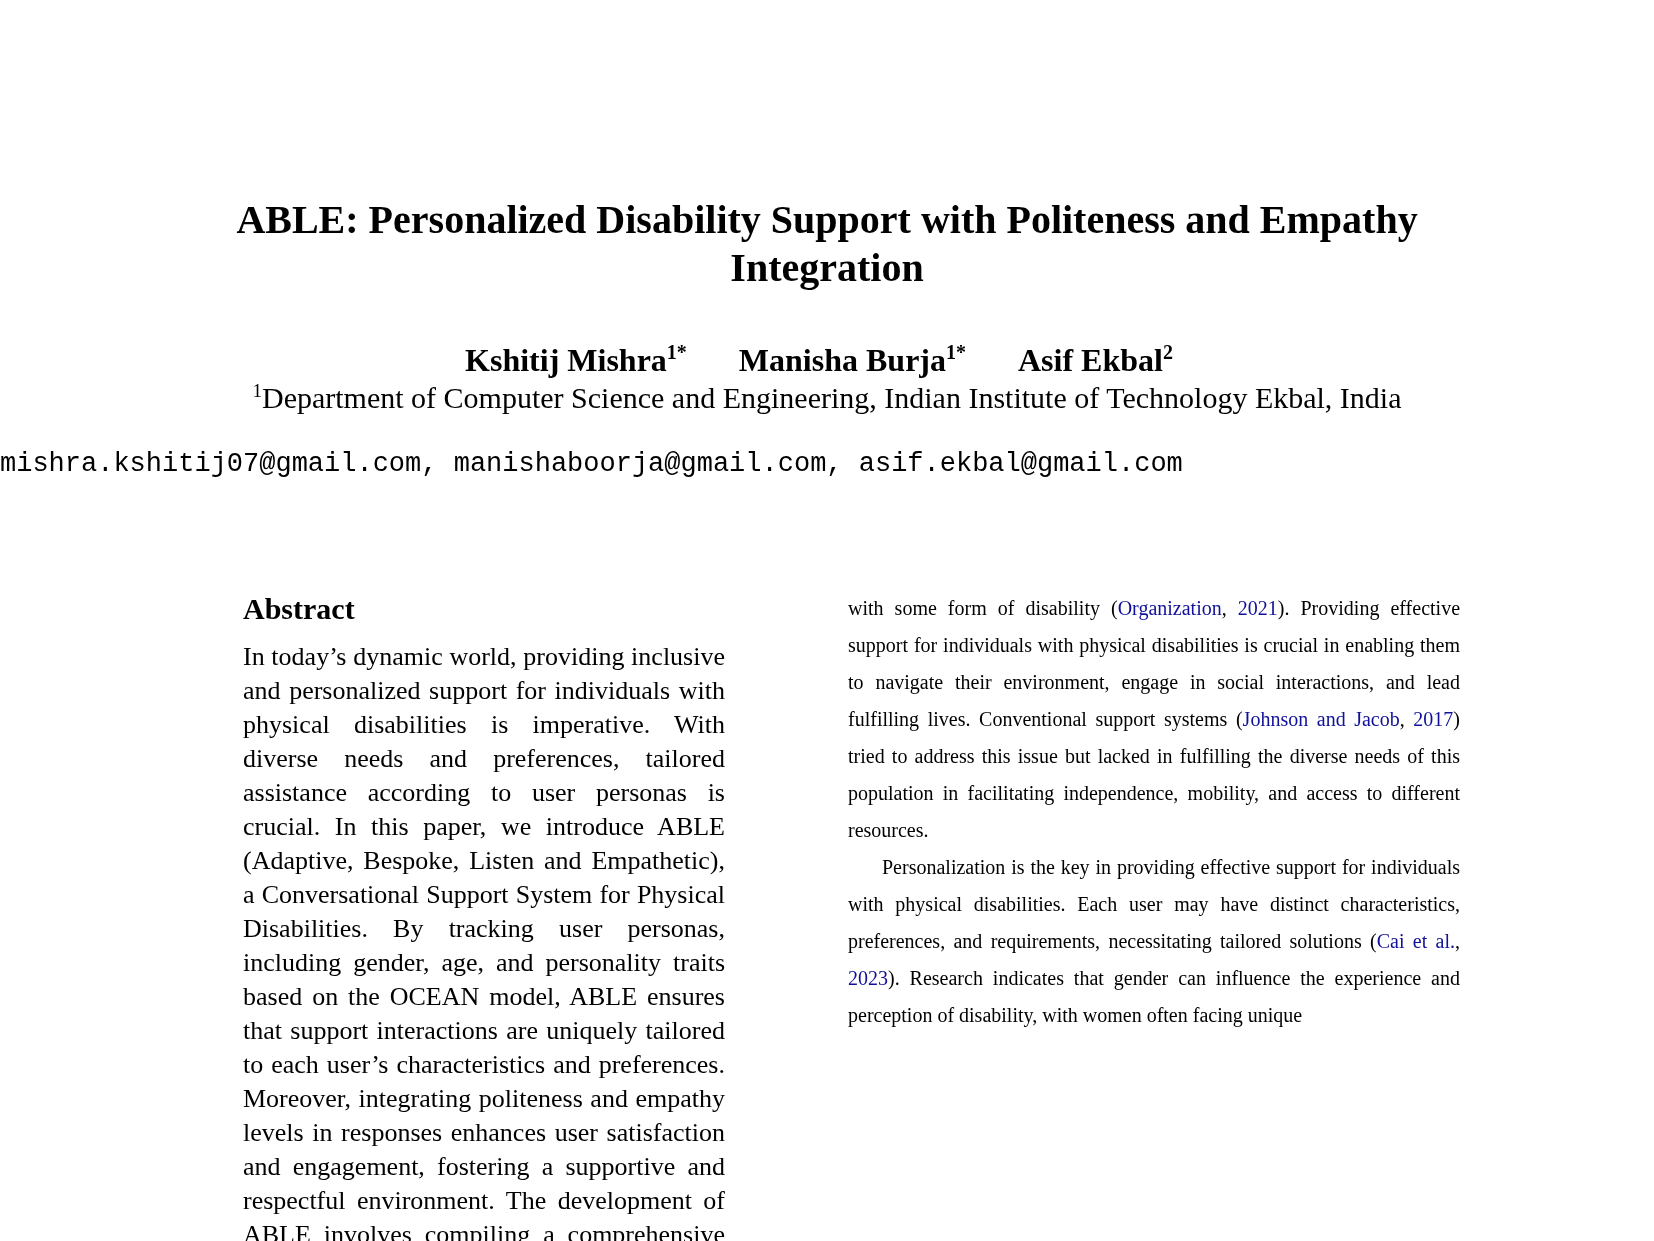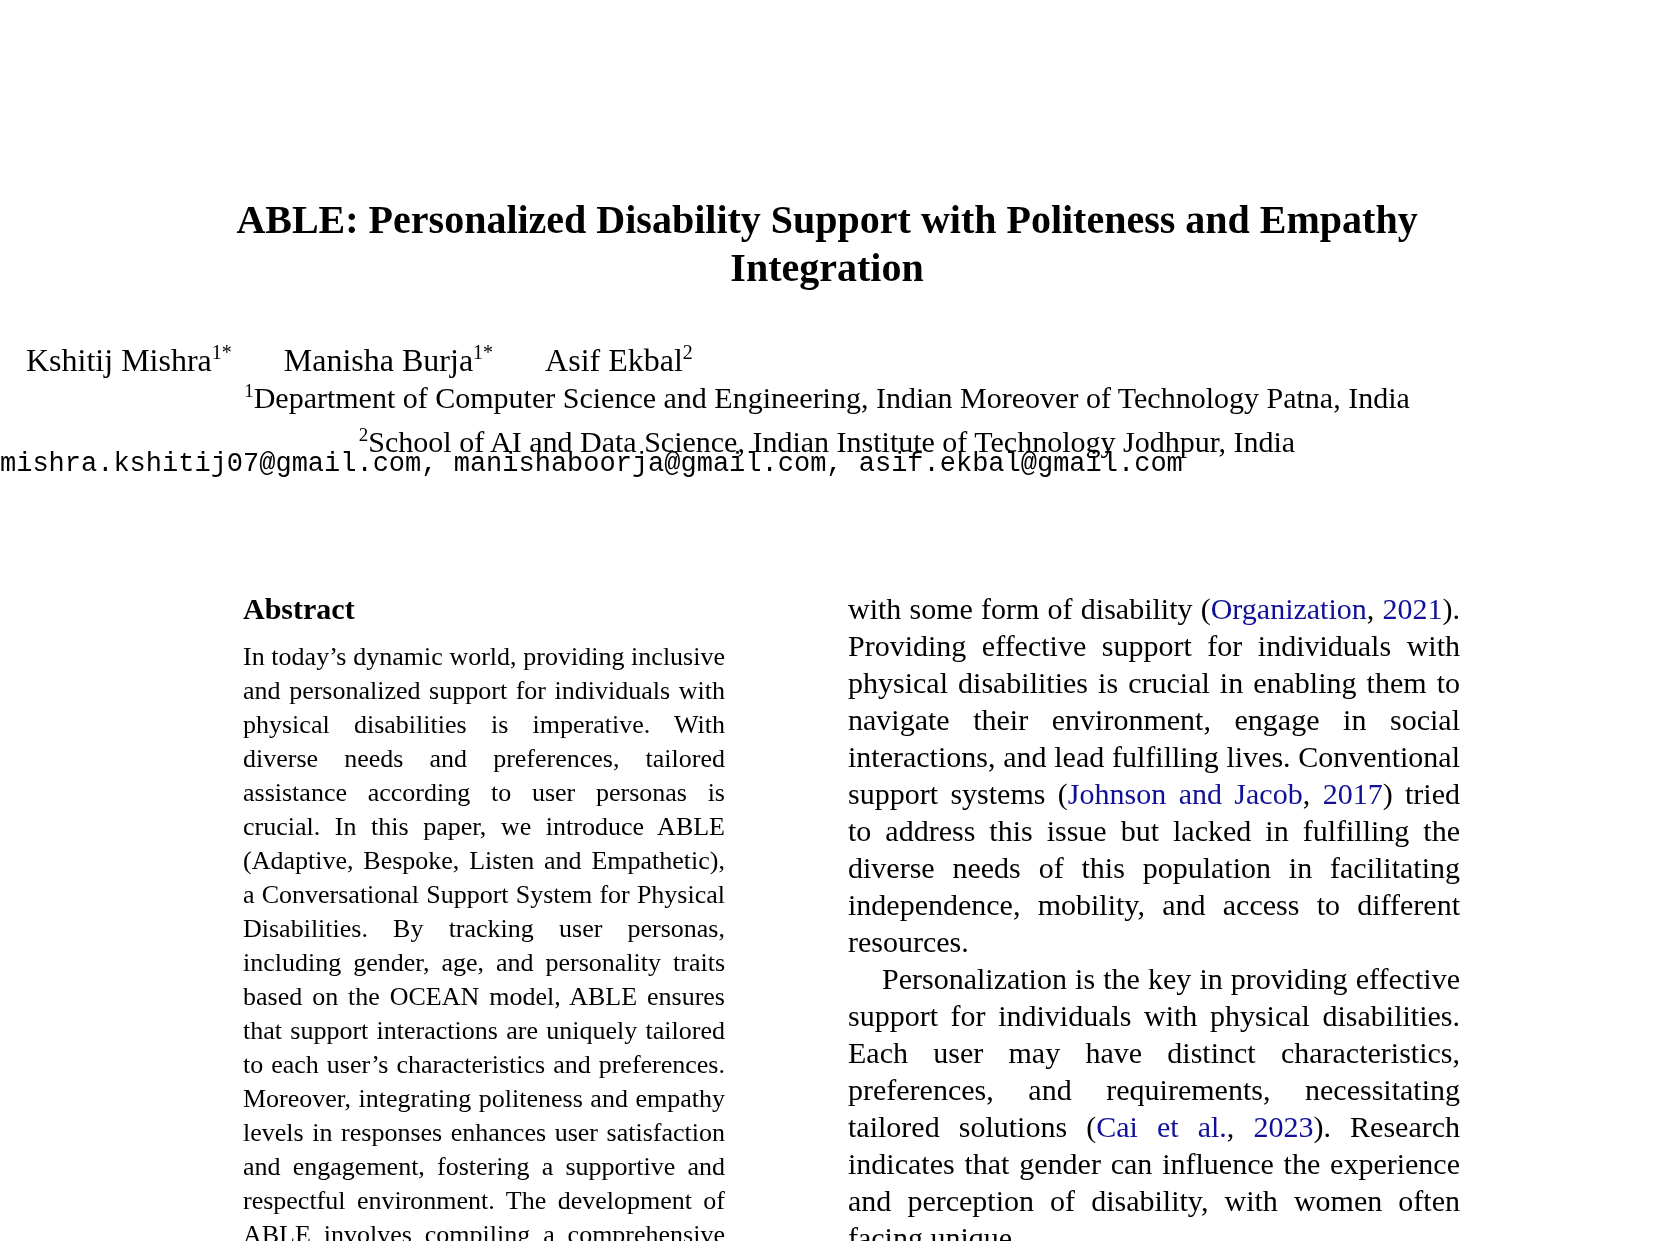--- a/index.html
+++ b/index.html
@@ -15,21 +15,22 @@
   .title{
     position:absolute;
     top:196px;left:50%;transform:translateX(-50%);
     width:1280px;
     text-align:center;
     font-size:40px;line-height:48px;font-weight:bold;
   }
   .authors{
     position:absolute;
     top:334px;left:0;right:16px;
-    font-size:32px;line-height:36px;font-weight:normal;
+    text-align:center;
+    font-size:32px;line-height:36px;font-weight:bold;
   }
   .author{margin:0 26px;white-space:nowrap;}
   .author sup{font-size:20px;}
   .affils{
     position:absolute;
     top:372px;left:0;right:0;
     text-align:center;
     font-size:30px;line-height:37px;
   }
   .affil sup{font-size:19px;}
@@ -51,39 +52,38 @@
     margin:0 0 12px 0;
   }
   .abstract-text{
     font-size:26px;line-height:34px;
     text-align:justify;
   }
   .col-right{
     position:absolute;
     top:590px;left:848px;width:612px;height:651px;
     overflow:hidden;
-    font-size:30px;line-height:37px;
+    font-size:20px;line-height:37px;
     text-align:justify;
   }
   .col-right p{margin:0;padding:0;}
   .col-right p.indented{text-indent:34px;}
   .cite{color:var(--cite,#101099);}
 </style>
 </head>
 <body>
 
 <div class="page">
 
   <div class="title">ABLE: Personalized Disability Support with Politeness and Empathy Integration</div>
 
   <div class="authors"><span class="author"><span>Kshitij Mishra</span><sup>1*</sup></span><span class="author"><span>Manisha Burja</span><sup>1*</sup></span><span class="author"><span>Asif Ekbal</span><sup>2</sup></span></div>
 
   <div class="affils">
-    <div class="affil"><sup>1</sup><span>Department of Computer Science and Engineering, Indian Moreover of Technology Patna, India</span></div>
-    <div class="affil"><sup>2</sup><span>School of AI and Data Science, Indian Institute of Technology Jodhpur, India</span></div>
+    <div class="affil"><sup>1</sup><span>Department of Computer Science and Engineering, Indian Institute of Technology Ekbal, India</span></div>
   </div>
 
   <div class="emails">mishra.kshitij07@gmail.com, manishaboorja@gmail.com, asif.ekbal@gmail.com</div>
 
   <div class="col-left">
     <div class="abstract-block">
       <div class="abstract-heading">Abstract</div>
       <div class="abstract-text">In today’s dynamic world, providing inclusive and personalized support for individuals with physical disabilities is imperative. With diverse needs and preferences, tailored assistance according to user personas is crucial. In this paper, we introduce ABLE (Adaptive, Bespoke, Listen and Empathetic), a Conversational Support System for Physical Disabilities. By tracking user personas, including gender, age, and personality traits based on the OCEAN model, ABLE ensures that support interactions are uniquely tailored to each user’s characteristics and preferences. Moreover, integrating politeness and empathy levels in responses enhances user satisfaction and engagement, fostering a supportive and respectful environment. The development of ABLE involves compiling a comprehensive conversational dataset enriched</div>
     </div>
   </div>

